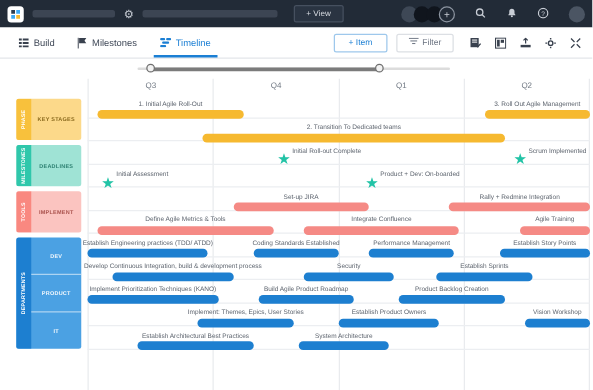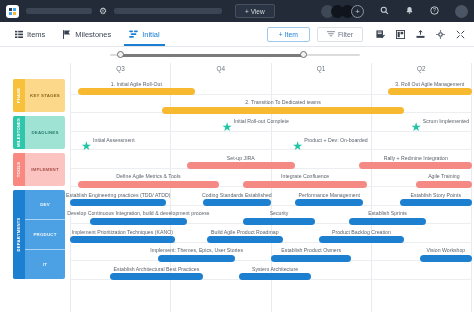--- a/index.html
+++ b/index.html
@@ -174,41 +174,41 @@
     <span class="ic">
       <svg width="8" height="8" viewBox="0 0 10 10">
           <rect x="0" y="1" width="3" height="2" fill="#39414e"></rect>
           <rect x="4" y="1" width="6" height="2" fill="#39414e"></rect>
           <rect x="0" y="4.5" width="3" height="2" fill="#39414e"></rect>
           <rect x="4" y="4.5" width="6" height="2" fill="#39414e"></rect>
           <rect x="0" y="8" width="3" height="2" fill="#39414e"></rect>
           <rect x="4" y="8" width="6" height="2" fill="#39414e"></rect>
         </svg>
     </span>
-    <span>Items</span>
+    <span>Build</span>
   </div>
   <div class="tab">
     <span class="ic">
       <svg width="8" height="9" viewBox="0 0 10 11">
           <rect x="0" y="0" width="1.2" height="11" fill="#39414e"></rect>
           <path d="M1.6 0.4h7.2l-1.8 2.6 1.8 2.6H1.6z" fill="#39414e"></path>
         </svg>
     </span>
     <span>Milestones</span>
   </div>
   <div class="tab active">
     <span class="ic">
       <svg width="9" height="8" viewBox="0 0 11 10">
           <rect x="0" y="0.5" width="5" height="2.2" rx="1" fill="#1b7fd4"></rect>
           <rect x="6" y="0.5" width="5" height="2.2" rx="1" fill="#1b7fd4"></rect>
           <rect x="2" y="4" width="7" height="2.2" rx="1" fill="#1b7fd4"></rect>
           <rect x="0" y="7.5" width="6" height="2.2" rx="1" fill="#1b7fd4"></rect>
         </svg>
     </span>
-    <span>Initial</span>
+    <span>Timeline</span>
   </div>
   <div class="spacer"></div>
   <div class="btn-item">+ Item</div>
   <div class="btn-filter">
     <span>
       <svg width="8" height="6" viewBox="0 0 10 7">
           <path d="M0 0.6h10M1.6 3.2h6.8M3.4 5.8h3.2" stroke="#6a7280" stroke-width="1" fill="none"></path>
         </svg>
     </span>
     <span>Filter</span>

